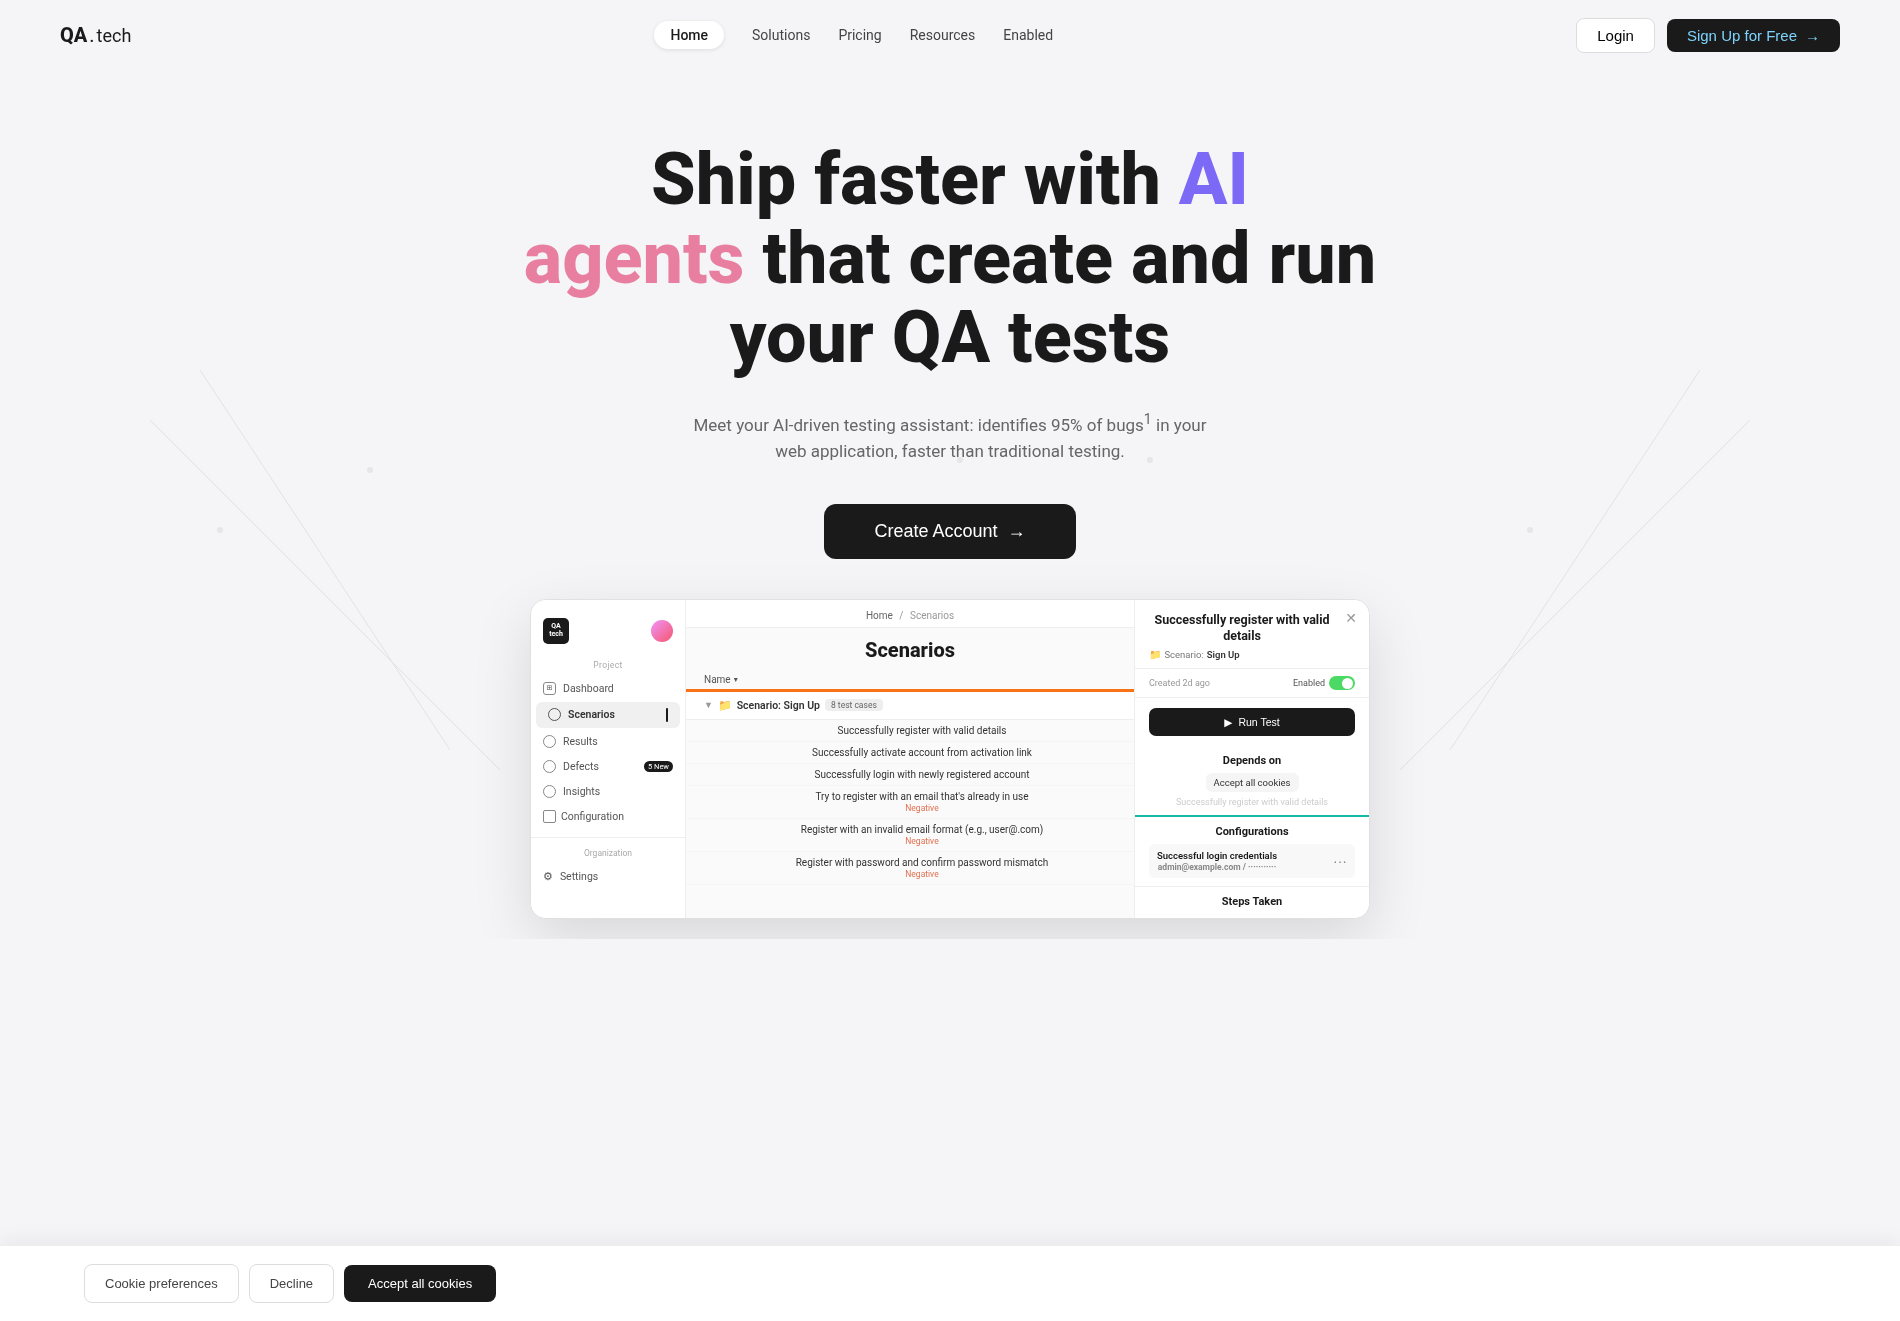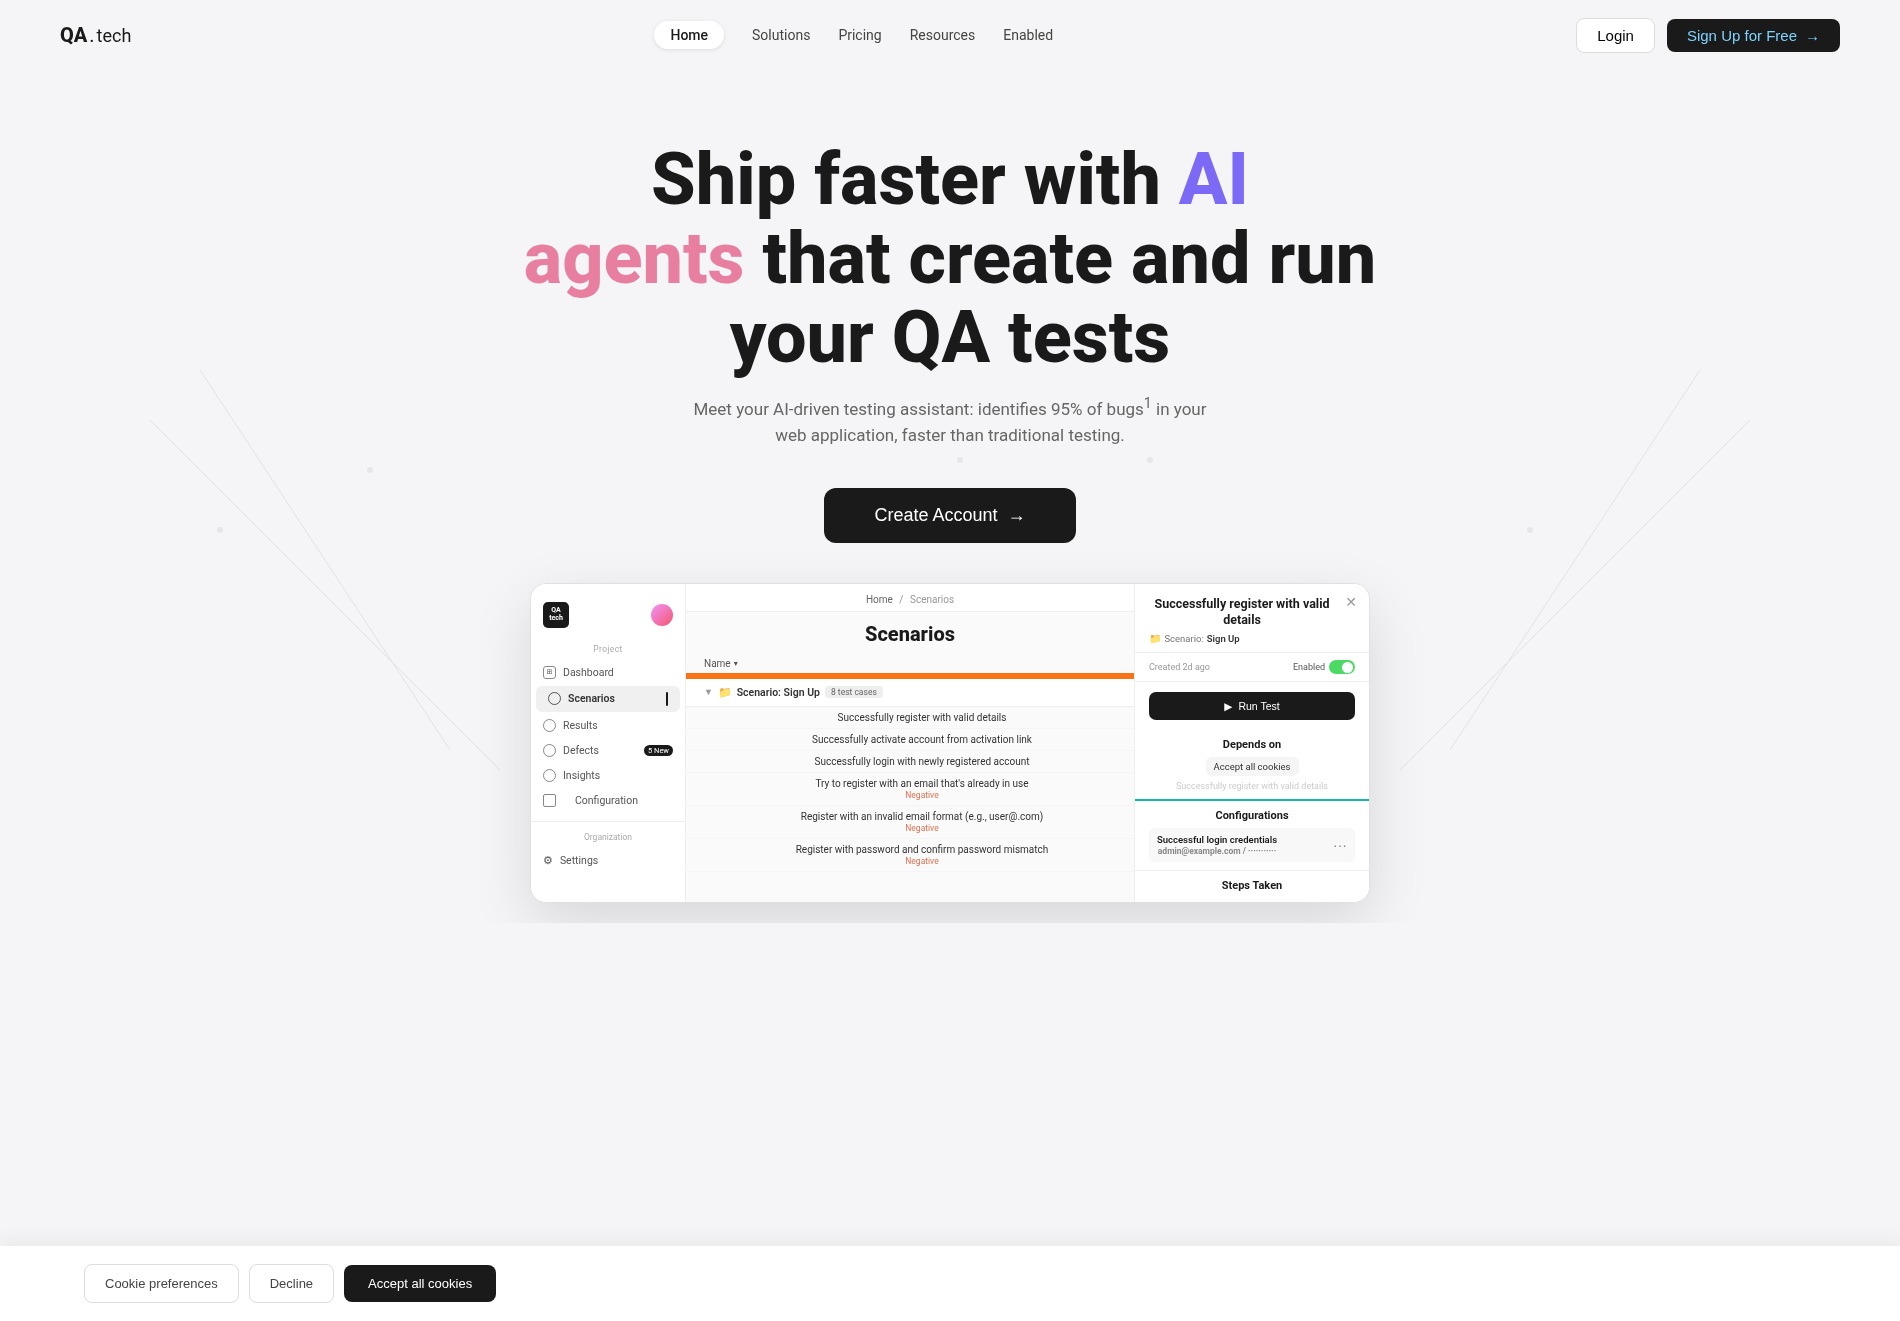--- a/index.html
+++ b/index.html
@@ -36,21 +36,21 @@
     </button>
   </div>
 </nav>
 
 <section style="text-align:center;padding:70px 20px 20px;position:relative;background:#f5f5f7;">
   <div style="position:relative;z-index:2;">
     <h1 style="font-size:72px;font-weight:800;line-height:1.1;color:#1a1a1a;max-width:960px;margin:0 auto;">
       <span>Ship faster with </span><span style="color:#7c6af7;">AI</span><br>
       <span style="color:#e87fa0;">agents</span><span> that create and run your QA tests</span>
     </h1>
-    <p style="font-size:17px;color:#666;margin:14px auto 0;max-width:520px;line-height:1.6;">
+    <p style="font-size:17px;color:#666;margin:30px auto 0;max-width:520px;line-height:1.6;">
       <span>Meet your AI-driven testing assistant: identifies 95% of bugs</span><sup>1</sup><span> in your web application, faster than traditional testing.</span>
     </p>
     <button style="display:inline-flex;align-items:center;gap:10px;background:#1a1a1a;color:white;padding:17px 50px;border-radius:12px;font-size:18px;font-weight:500;margin-top:38px;cursor:pointer;border:none;">
       <span>Create Account</span>
       <span>→</span>
     </button>
   </div>
 
   <div style="position:absolute;top:300px;left:0;right:0;bottom:0;overflow:hidden;pointer-events:none;opacity:0.25;">
     <svg width="100%" height="100%" xmlns="http://www.w3.org/2000/svg">
@@ -100,21 +100,21 @@
         <span style="width:13px;height:13px;border:1.5px solid #888;border-radius:50%;flex-shrink:0;"></span>
         <span>Defects</span>
         <span style="margin-left:auto;background:#1a1a1a;color:white;font-size:7.5px;padding:1px 4px;border-radius:9px;">5 New</span>
       </div>
 
       <div style="display:flex;align-items:center;gap:7px;padding:6px 12px;font-size:10.5px;color:#555;cursor:pointer;">
         <span style="width:13px;height:13px;border:1.5px solid #888;border-radius:50%;flex-shrink:0;"></span>
         <span>Insights</span>
       </div>
 
-      <div style="display:flex;align-items:center;gap:19px;padding:6px 12px;font-size:10.5px;color:#555;cursor:pointer;">
+      <div style="display:flex;align-items:center;gap:5px;padding:6px 12px;font-size:10.5px;color:#555;cursor:pointer;">
         <span style="width:13px;height:13px;border:1.5px solid #888;border-radius:2px;flex-shrink:0;"></span>
         <span>Configuration</span>
       </div>
 
       <div style="height:1px;background:#eee;margin:8px 0;"></div>
 
       <div style="font-size:8.5px;color:#aaa;padding:2px 12px 6px;">Organization</div>
       <div style="display:flex;align-items:center;gap:7px;padding:6px 12px;font-size:10.5px;color:#555;cursor:pointer;">
         <span style="font-size:11px;">⚙</span>
         <span>Settings</span>
@@ -123,21 +123,21 @@
 
     <div style="flex:1;background:#fafafa;overflow:hidden;">
       <div style="padding:10px 18px 6px;border-bottom:1px solid #eee;background:white;">
         <div style="font-size:10px;color:#999;">
           <span style="color:#666;cursor:pointer;">Home</span>
           <span style="margin:0 4px;">/</span>
           <span>Scenarios</span>
         </div>
       </div>
       <div style="font-size:20px;font-weight:800;padding:10px 18px 8px;">Scenarios</div>
-      <div style="padding:4px 18px;border-bottom:6px solid #f97316;">
+      <div style="padding:4px 18px;border-bottom:3px solid #f97316;">
         <span style="font-size:10px;color:#555;display:flex;align-items:center;gap:3px;cursor:pointer;">
           <span>Name</span>
           <span style="font-size:8px;">▾</span>
         </span>
       </div>
 
       <div style="padding:7px 18px;border-bottom:1px solid #eee;background:white;">
         <div style="display:flex;align-items:center;gap:5px;font-size:10.5px;color:#333;font-weight:600;cursor:pointer;">
           <span style="font-size:9px;color:#999;">▼</span>
           <span style="font-size:11px;">📁</span>

